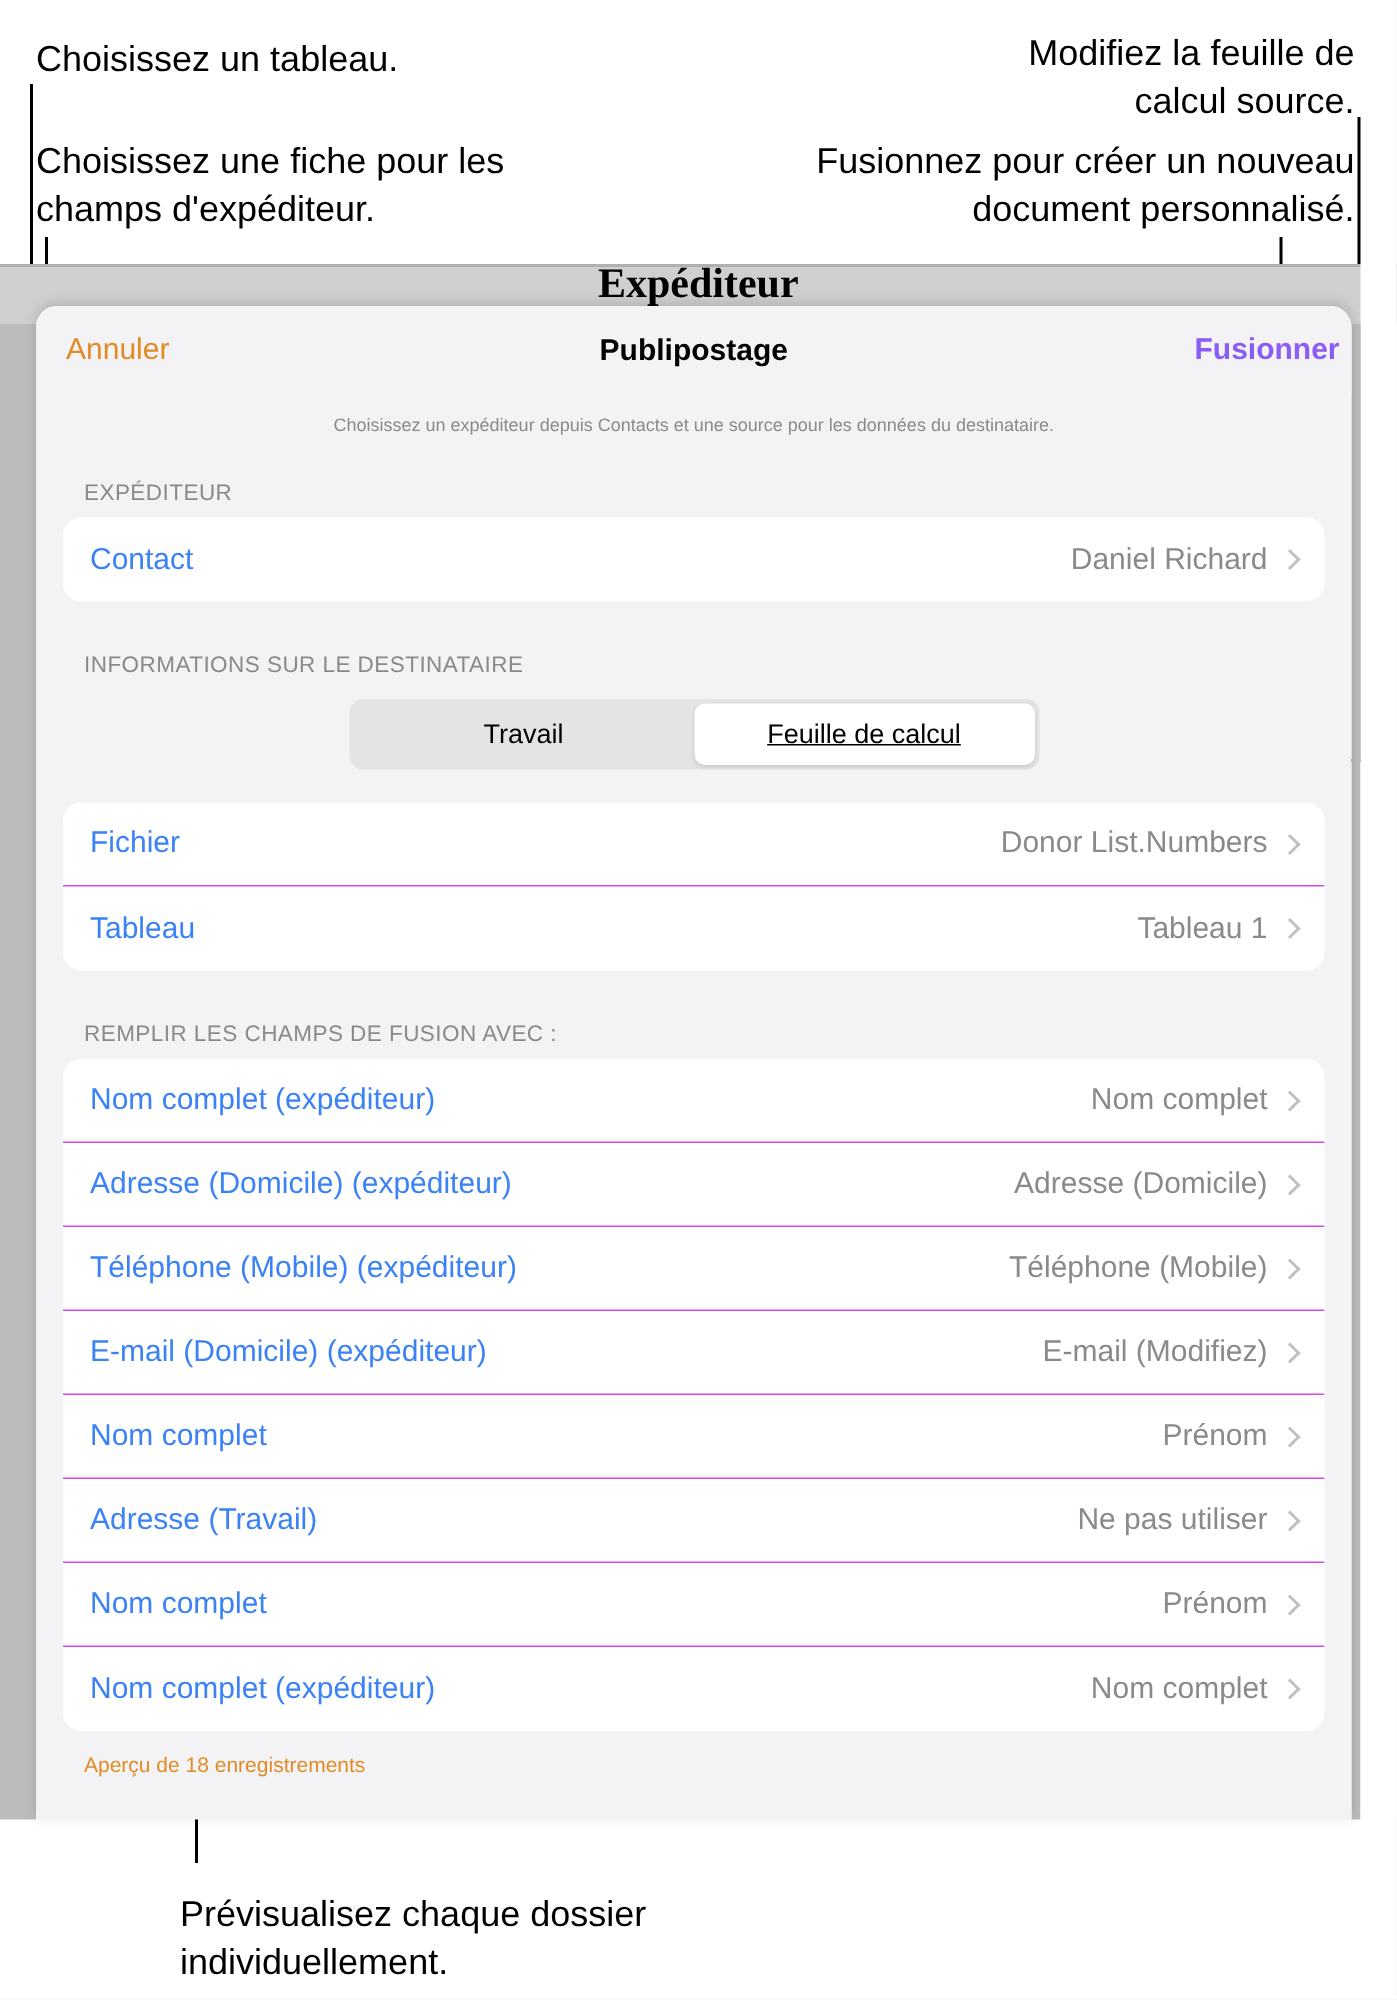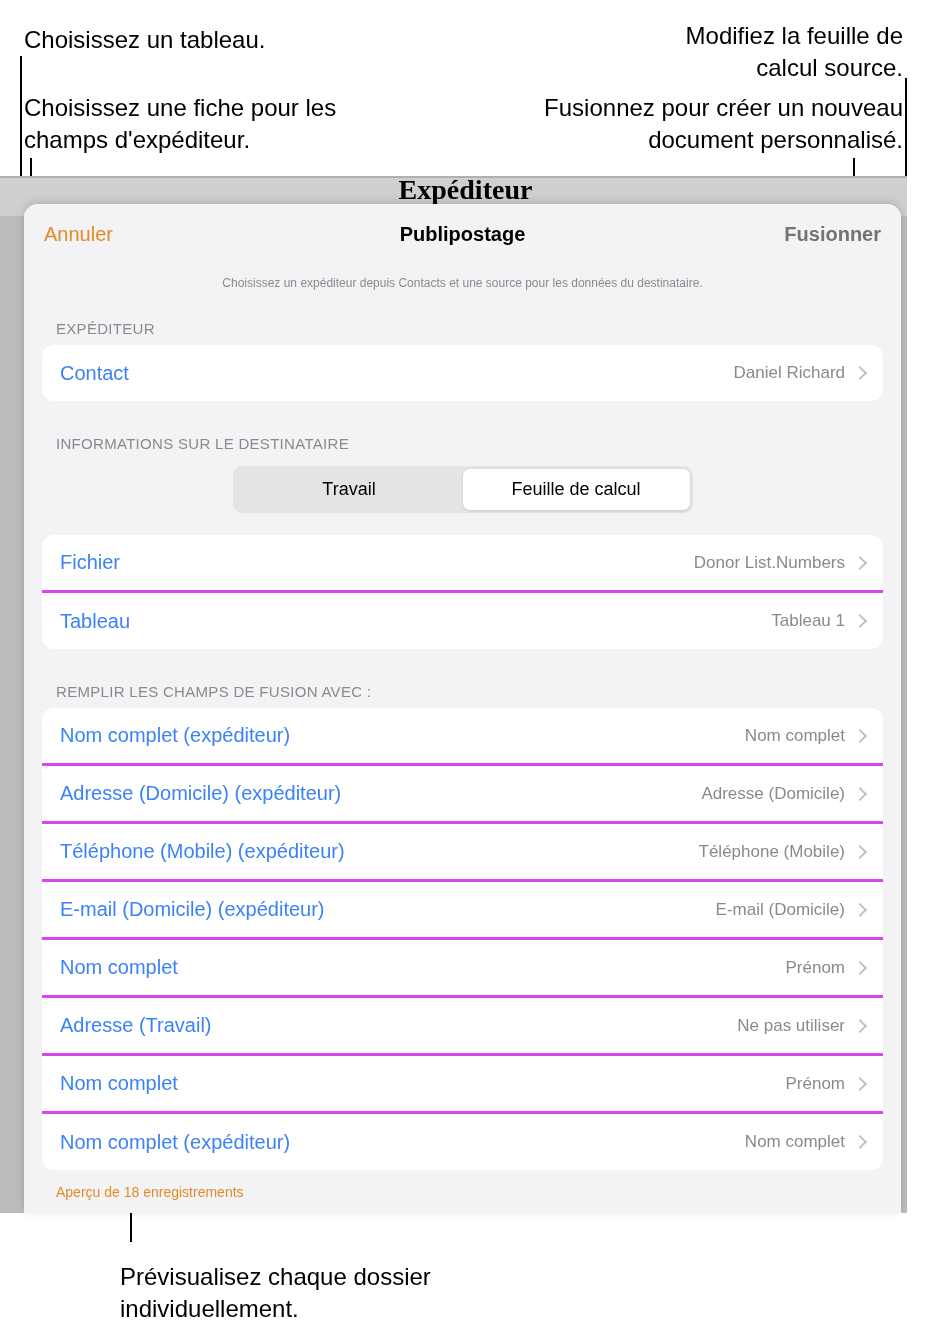--- a/index.html
+++ b/index.html
@@ -97,24 +97,24 @@
       position: absolute;
       left: 20px;
       top: 50%;
       transform: translateY(-50%);
       color: #e28b25;
       font-size: 20px;
       cursor: pointer;
     }
     .btn-merge {
       position: absolute;
-      right: 20px;
+      right: 8px;
       top: 50%;
       transform: translateY(-50%);
-      color: #737373;
+      color: #8b5cf6;
       font-size: 20px;
       font-weight: 600;
       cursor: pointer;
     }
 
     .subtitle {
       text-align: center;
       font-size: 12px;
       color: #8a8a8e;
       padding: 12px 24px 18px;
@@ -132,32 +132,32 @@
       background: #fff;
       margin: 0 18px;
       border-radius: 12px;
       overflow: hidden;
     }
     .row {
       display: flex;
       align-items: center;
       padding: 16px 18px;
       min-height: 56px;
-      border-bottom: 3px solid #d946ef;
+      border-bottom: 1px solid #d946ef;
       cursor: pointer;
       position: relative;
     }
     .row:last-child { border-bottom: none; }
     .row .label {
       font-size: 20px;
       color: #3b82f6;
       flex: 1;
     }
     .row .value {
-      font-size: 17px;
+      font-size: 20px;
       color: #8a8a8e;
       margin-right: 10px;
     }
     .chevron {
       width: 10px;
       height: 10px;
       border-right: 2px solid #c0c0c4;
       border-top: 2px solid #c0c0c4;
       transform: rotate(45deg);
     }
@@ -177,20 +177,21 @@
       font-size: 18px;
       color: #000;
       border-radius: 7px;
       cursor: pointer;
       position: relative;
     }
     .segment.active {
       background: #fff;
       box-shadow: 0 1px 3px rgba(0,0,0,0.12);
       font-weight: 500;
+      text-decoration: underline;
     }
 
     .preview-link {
       color: #e28b25;
       font-size: 14px;
       padding: 14px 32px 0;
       cursor: pointer;
     }
 
     .gap { height: 22px; }
@@ -279,21 +280,21 @@
         <span class="value">Adresse (Domicile)</span>
         <span class="chevron"></span>
       </div>
       <div class="row">
         <span class="label">Téléphone (Mobile) (expéditeur)</span>
         <span class="value">Téléphone (Mobile)</span>
         <span class="chevron"></span>
       </div>
       <div class="row">
         <span class="label">E-mail (Domicile) (expéditeur)</span>
-        <span class="value">E-mail (Domicile)</span>
+        <span class="value">E-mail (Modifiez)</span>
         <span class="chevron"></span>
       </div>
       <div class="row">
         <span class="label">Nom complet</span>
         <span class="value">Prénom</span>
         <span class="chevron"></span>
       </div>
       <div class="row">
         <span class="label">Adresse (Travail)</span>
         <span class="value">Ne pas utiliser</span>

